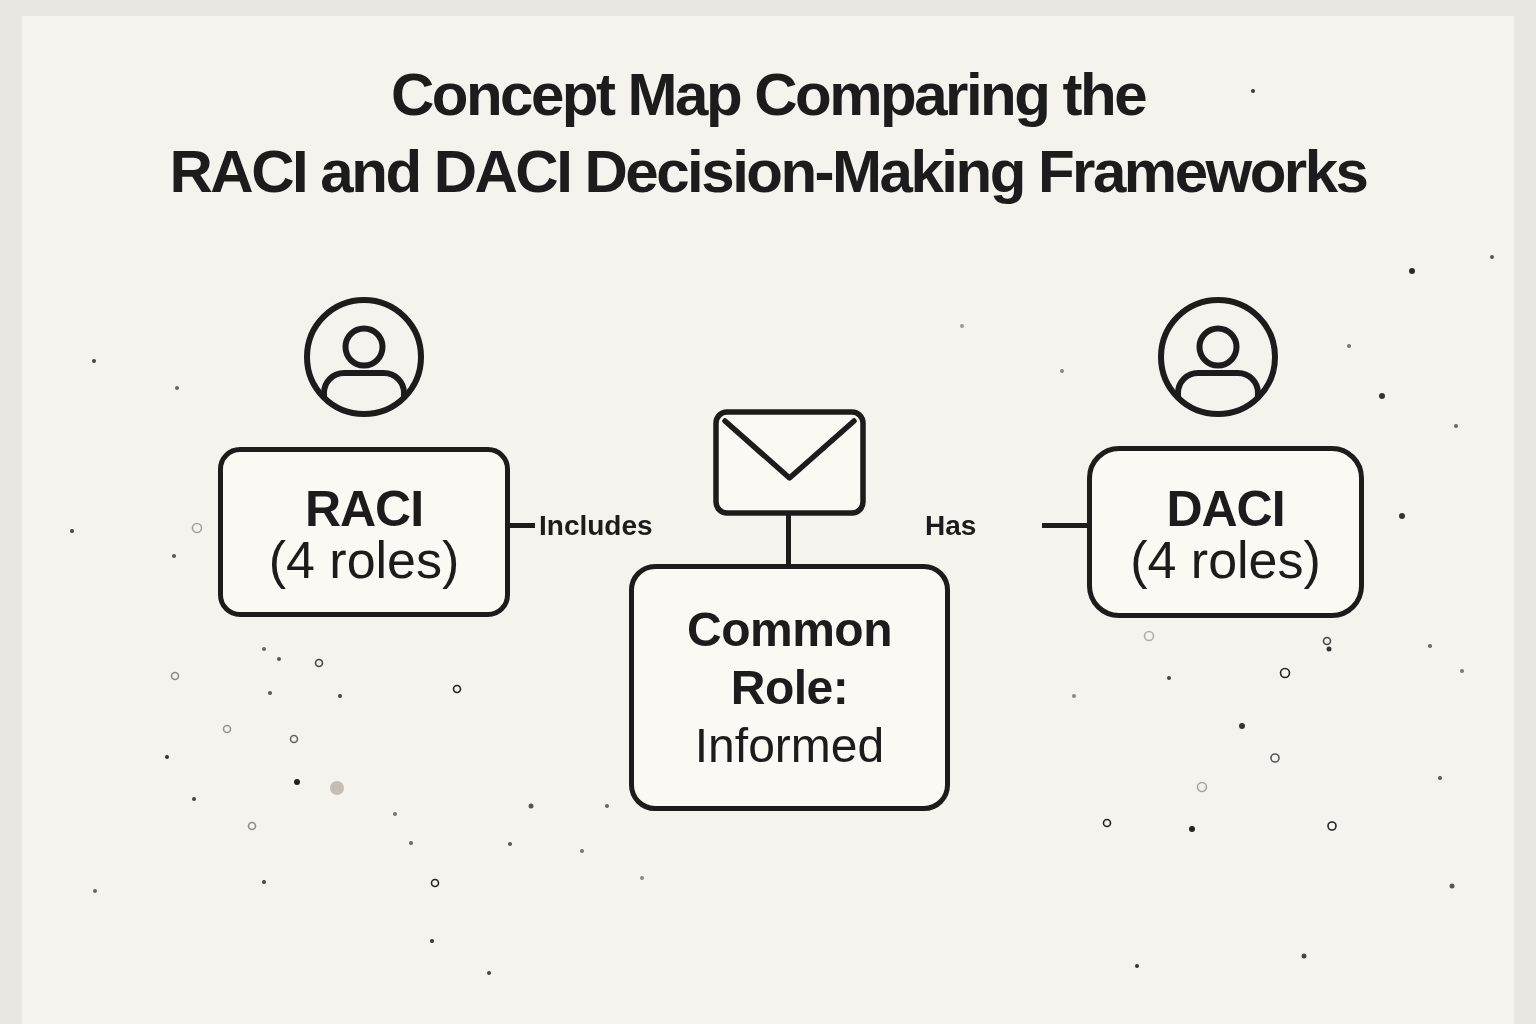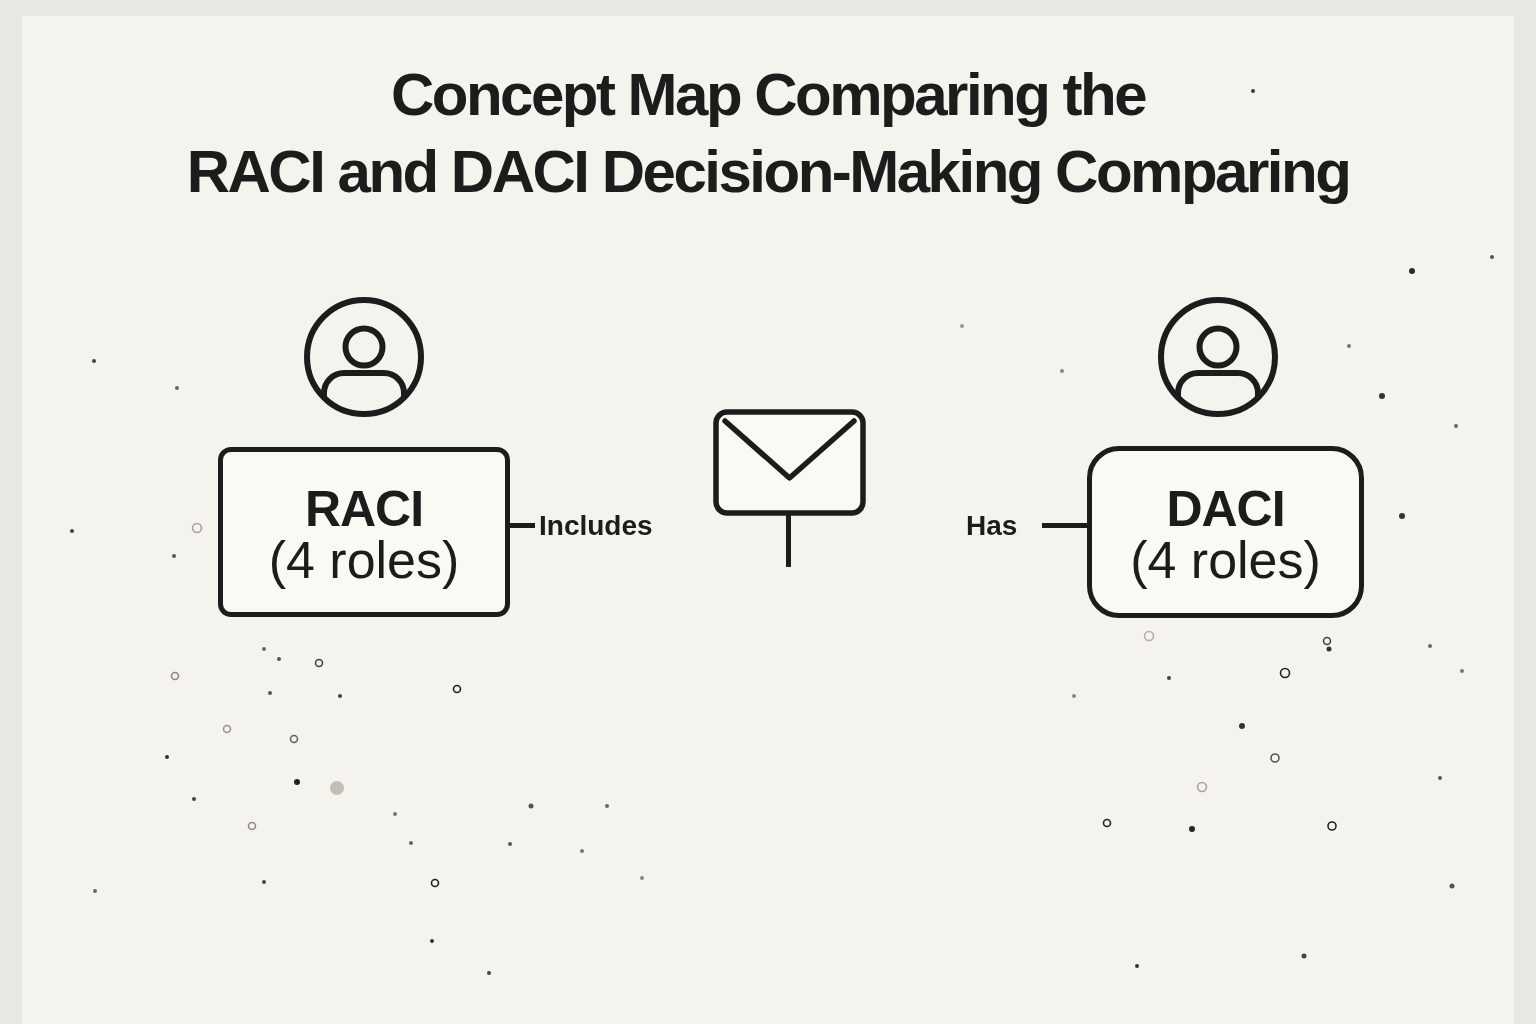--- a/index.html
+++ b/index.html
@@ -29,21 +29,21 @@
   .node {
     position: absolute;
     border: 5px solid var(--ink, #1c1c1c);
     background: var(--node-fill, #faf9f4);
     display: flex;
     flex-direction: column;
     align-items: center;
     justify-content: center;
     text-align: center;
   }
-  .node-raci   { left: 196px;  top: 431px; width: 292px; height: 170px; border-radius: 13px; }
+  .node-raci   { left: 196px;  top: 431px; width: 292px; height: 170px; border-radius: 22px; }
   .node-daci   { left: 1065px; top: 430px; width: 277px; height: 172px; border-radius: 32px; }
   .node-common { left: 607px;  top: 548px; width: 321px; height: 247px; border-radius: 26px; }
   .node-label    { font-weight: 700; font-size: 50px; line-height: 56px; letter-spacing: -1px; }
   .node-sublabel { font-weight: 400; font-size: 52px; line-height: 47px; }
   .common-line         { font-weight: 700; font-size: 48px; line-height: 58px; letter-spacing: -0.5px; }
   .common-line.regular { font-weight: 400; letter-spacing: 0; }
   .edge-line { position: absolute; background: var(--ink, #1c1c1c); }
   .edge-line.h { height: 5px; }
   .edge-line.v { width: 5px; }
   .edge-label { position: absolute; font-weight: 700; font-size: 28px; line-height: 38px; }
@@ -109,21 +109,21 @@
       <circle cx="467" cy="957" r="2" fill="#444"></circle>
       <circle cx="585" cy="790" r="2" fill="#666"></circle>
       <circle cx="560" cy="835" r="2" fill="#777"></circle>
       <circle cx="620" cy="862" r="2" fill="#888"></circle>
       <circle cx="73" cy="875" r="2" fill="#666"></circle>
       <circle cx="509" cy="790" r="2.5" fill="#555"></circle>
     </svg>
 
   <div class="title">
     <div>Concept Map Comparing the</div>
-    <div>RACI and DACI Decision-Making Comparing</div>
+    <div>RACI and DACI Decision-Making Frameworks</div>
   </div>
 
   <svg class="icon" style="left:280px; top:279px;" width="124" height="124" viewBox="-62 -62 124 124">
     <defs>
       <clipPath id="person-clip">
           <circle cx="0" cy="0" r="55"></circle>
         </clipPath>
     </defs>
     <circle cx="0" cy="0" r="57" fill="none" stroke="#1c1c1c" stroke-width="6"></circle>
     <circle cx="0" cy="-10" r="18.5" fill="none" stroke="#1c1c1c" stroke-width="6"></circle>
@@ -143,27 +143,32 @@
   <svg class="icon" style="left:691px; top:393px;" width="153" height="107" viewBox="0 0 153 107">
     <rect x="3" y="3" width="147" height="101" rx="11" fill="#faf9f4" stroke="#1c1c1c" stroke-width="5.5"></rect>
     <path d="M 12 12 L 76.5 69 L 141 12" fill="none" stroke="#1c1c1c" stroke-width="5.5" stroke-linejoin="round" stroke-linecap="round"></path>
   </svg>
 
   <div class="edge-line v" style="left:764px; top:497px; height:54px;"></div>
 
   <div class="edge-line h" style="left:486px; top:507px; width:27px;"></div>
   <div class="edge-label" style="left:517px; top:491px;">Includes</div>
 
-  <div class="edge-label" style="left:944px; top:491px;">Has</div>
+  <div class="edge-label" style="left:903px; top:491px;">Has</div>
   <div class="edge-line h" style="left:1020px; top:507px; width:46px;"></div>
 
   <div class="node node-raci">
     <div class="node-label">RACI</div>
     <div class="node-sublabel">(4 roles)</div>
   </div>
 
+  <div class="node node-common">
+    <div class="common-line">Common</div>
+    <div class="common-line">Role:</div>
+    <div class="common-line regular">Informed</div>
+  </div>
 
   <div class="node node-daci">
     <div class="node-label">DACI</div>
     <div class="node-sublabel">(4 roles)</div>
   </div>
 
 </div>
 
 </body></html>

